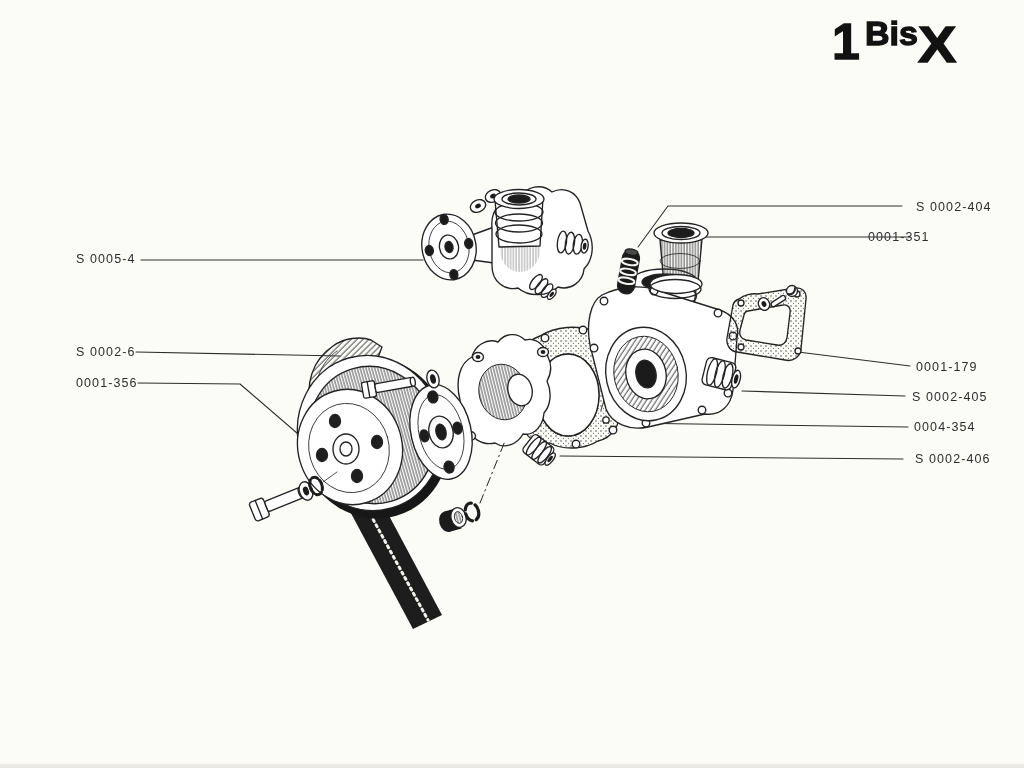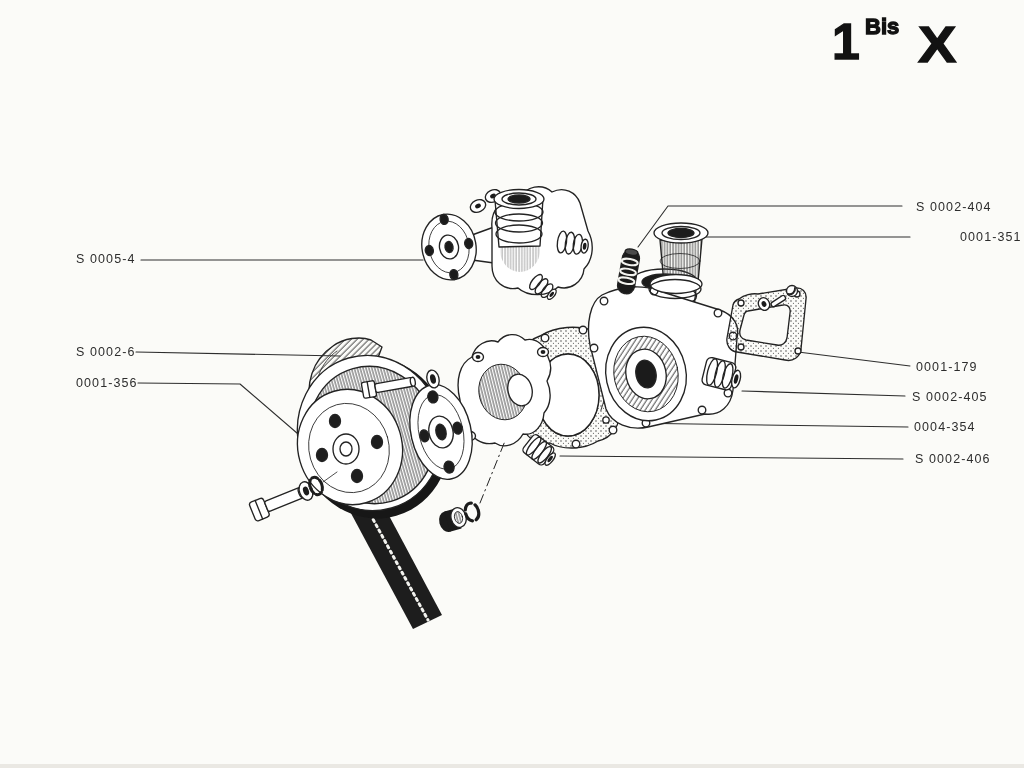--- a/index.html
+++ b/index.html
@@ -14,21 +14,21 @@
     font-size:12.5px;font-weight:400;letter-spacing:1.1px;
     color:#2d2d2d;white-space:nowrap;line-height:14px;
   }
   .figure-title{
     position:absolute;left:830px;top:8px;width:170px;height:60px;
     color:#121212;
   }
   .figure-title span{position:absolute;font-weight:700;line-height:1;
     -webkit-text-stroke:1.3px currentColor;}
   .figure-number{left:2px;top:9px;font-size:50px;}
-  .figure-suffix{left:35px;top:8px;font-size:22px;-webkit-text-stroke:1px currentColor;}
+  .figure-suffix{left:35px;top:8px;font-size:34px;-webkit-text-stroke:1px currentColor;}
   .figure-series{left:88px;top:12px;font-size:50px;transform:scaleX(1.15);transform-origin:left top;}
   .scan-edge{position:absolute;left:0;bottom:0;width:1024px;height:4px;background:#eae8e3;}
 </style>
 </head>
 <body>
 
 <div class="page">
 
   <svg class="diagram-svg" viewBox="0 0 1024 768" width="1024" height="768" xmlns="http://www.w3.org/2000/svg">
     <defs>
@@ -305,20 +305,20 @@
   <div class="figure-title">
     <span class="figure-number">1</span>
     <span class="figure-suffix">Bis</span>
     <span class="figure-series">X</span>
   </div>
 
   <div class="part-label" style="left:76px;top:252px">S 0005-4</div>
   <div class="part-label" style="left:76px;top:345px">S 0002-6</div>
   <div class="part-label" style="left:76px;top:376px">0001-356</div>
   <div class="part-label" style="left:916px;top:200px">S 0002-404</div>
-  <div class="part-label" style="left:960px;top:230px">0001-351</div>
+  <div class="part-label" style="left:868px;top:230px">0001-351</div>
   <div class="part-label" style="left:916px;top:360px">0001-179</div>
   <div class="part-label" style="left:912px;top:390px">S 0002-405</div>
   <div class="part-label" style="left:914px;top:420px">0004-354</div>
   <div class="part-label" style="left:915px;top:452px">S 0002-406</div>
 
   <div class="scan-edge"></div>
 </div>
 
 </body></html>

